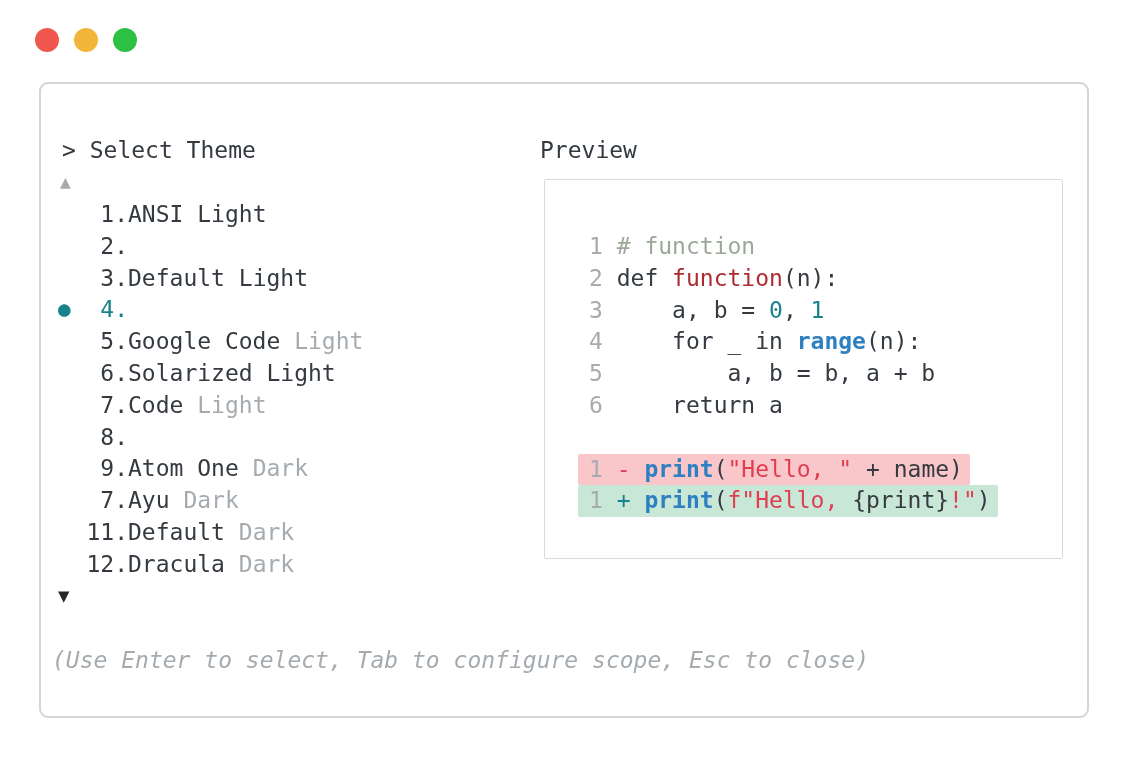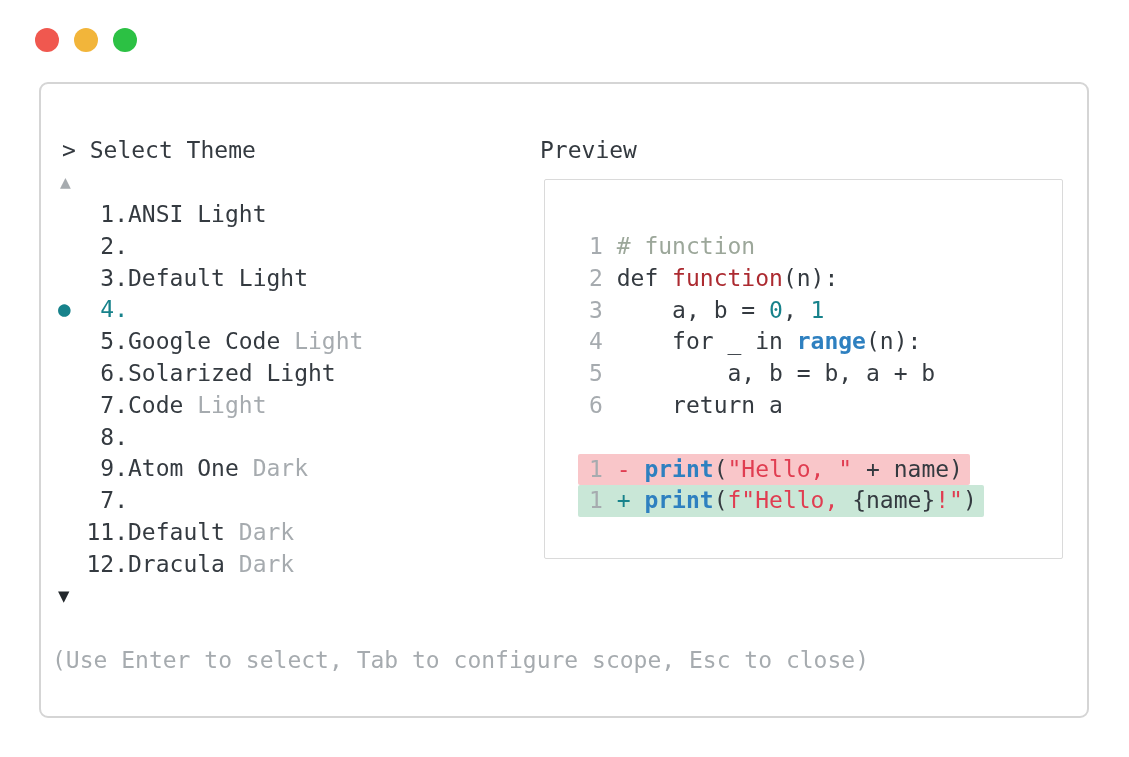--- a/index.html
+++ b/index.html
@@ -38,21 +38,21 @@
   .hl.add { background:var(--addbg); }
 
   .tk-c { color:var(--dark);text-align:right; }
   .tk-g { color:var(--gray); }
   .tk-com { color:var(--comment); }
   .tk-r { color:var(--fnred); }
   .tk-s { color:var(--strred); }
   .tk-b { color:var(--blue);font-weight:bold; }
   .tk-t { color:var(--teal); }
 
-  .footer { position:absolute; left:11px; top:560px; height:32px; line-height:32px; color:var(--gray); white-space:pre; }
+  .footer { position:absolute; left:11px; top:560px; height:32px; line-height:32px; color:var(--gray); white-space:pre;font-style:italic; }
 </style>
 </head>
 <body>
 
 <div class="lights">
   <span class="light red"></span>
   <span class="light yellow"></span>
   <span class="light green"></span>
 </div>
 
@@ -64,34 +64,34 @@
   <div class="theme-list" id="theme-list">
       <div class="trow"><span class="marker"></span><span class="tnum">1.</span><span class="tlabel"><span>ANSI </span><span>Light</span></span></div>
       <div class="trow"><span class="marker"></span><span class="tnum">2.</span></div>
       <div class="trow"><span class="marker"></span><span class="tnum">3.</span><span class="tlabel"><span>Default </span><span>Light</span></span></div>
       <div class="trow sel"><span class="marker">●</span><span class="tnum">4.</span></div>
       <div class="trow"><span class="marker"></span><span class="tnum">5.</span><span class="tlabel"><span>Google Code </span><span class="muted">Light</span></span></div>
       <div class="trow"><span class="marker"></span><span class="tnum">6.</span><span class="tlabel"><span>Solarized </span><span>Light</span></span></div>
       <div class="trow"><span class="marker"></span><span class="tnum">7.</span><span class="tlabel"><span>Code </span><span class="muted">Light</span></span></div>
       <div class="trow"><span class="marker"></span><span class="tnum">8.</span></div>
       <div class="trow"><span class="marker"></span><span class="tnum">9.</span><span class="tlabel"><span>Atom One </span><span class="muted">Dark</span></span></div>
-      <div class="trow"><span class="marker"></span><span class="tnum">7.</span></div>
+      <div class="trow"><span class="marker"></span><span class="tnum">7.</span><span class="tlabel"><span>Ayu </span><span class="muted">Dark</span></span></div>
       <div class="trow"><span class="marker"></span><span class="tnum">11.</span><span class="tlabel"><span>Default </span><span class="muted">Dark</span></span></div>
       <div class="trow"><span class="marker"></span><span class="tnum">12.</span><span class="tlabel"><span>Dracula </span><span class="muted">Dark</span></span></div>
     </div>
   <div class="scroll-down">▼</div>
 
   <div class="pbox">
     <div class="code" id="code-area">
         <div class="cline"><span class="tk-g">1 </span><span><span class="tk-com"># function</span></span></div>
         <div class="cline"><span class="tk-g">2 </span><span><span class="tk-c">def </span><span class="tk-r">function</span><span class="tk-c">(n):</span></span></div>
         <div class="cline"><span class="tk-g">3 </span><span><span class="tk-c">    a, b = </span><span class="tk-t">0</span><span class="tk-c">, </span><span class="tk-t">1</span></span></div>
         <div class="cline"><span class="tk-g">4 </span><span><span class="tk-c">    for _ in </span><span class="tk-b">range</span><span class="tk-c">(n):</span></span></div>
         <div class="cline"><span class="tk-g">5 </span><span><span class="tk-c">        a, b = b, a + b</span></span></div>
         <div class="cline"><span class="tk-g">6 </span><span><span class="tk-c">    return a</span></span></div>
         <div class="cline"></div>
         <div class="cline"><span class="hl rem"><span class="tk-g">1 </span><span class="tk-s">- </span><span><span class="tk-b">print</span><span class="tk-c">(</span><span class="tk-s">"Hello, "</span><span class="tk-c"> + name)</span></span></span></div>
-        <div class="cline"><span class="hl add"><span class="tk-g">1 </span><span class="tk-t">+ </span><span><span class="tk-b">print</span><span class="tk-c">(</span><span class="tk-s">f"Hello, </span><span class="tk-c">{name}</span><span class="tk-s">!"</span><span class="tk-c">)</span></span></span></div>
+        <div class="cline"><span class="hl add"><span class="tk-g">1 </span><span class="tk-t">+ </span><span><span class="tk-b">print</span><span class="tk-c">(</span><span class="tk-s">f"Hello, </span><span class="tk-c">{print}</span><span class="tk-s">!"</span><span class="tk-c">)</span></span></span></div>
       </div>
   </div>
 
   <div class="footer">(Use Enter to select, Tab to configure scope, Esc to close)</div>
 </div>
 
 </body></html>

